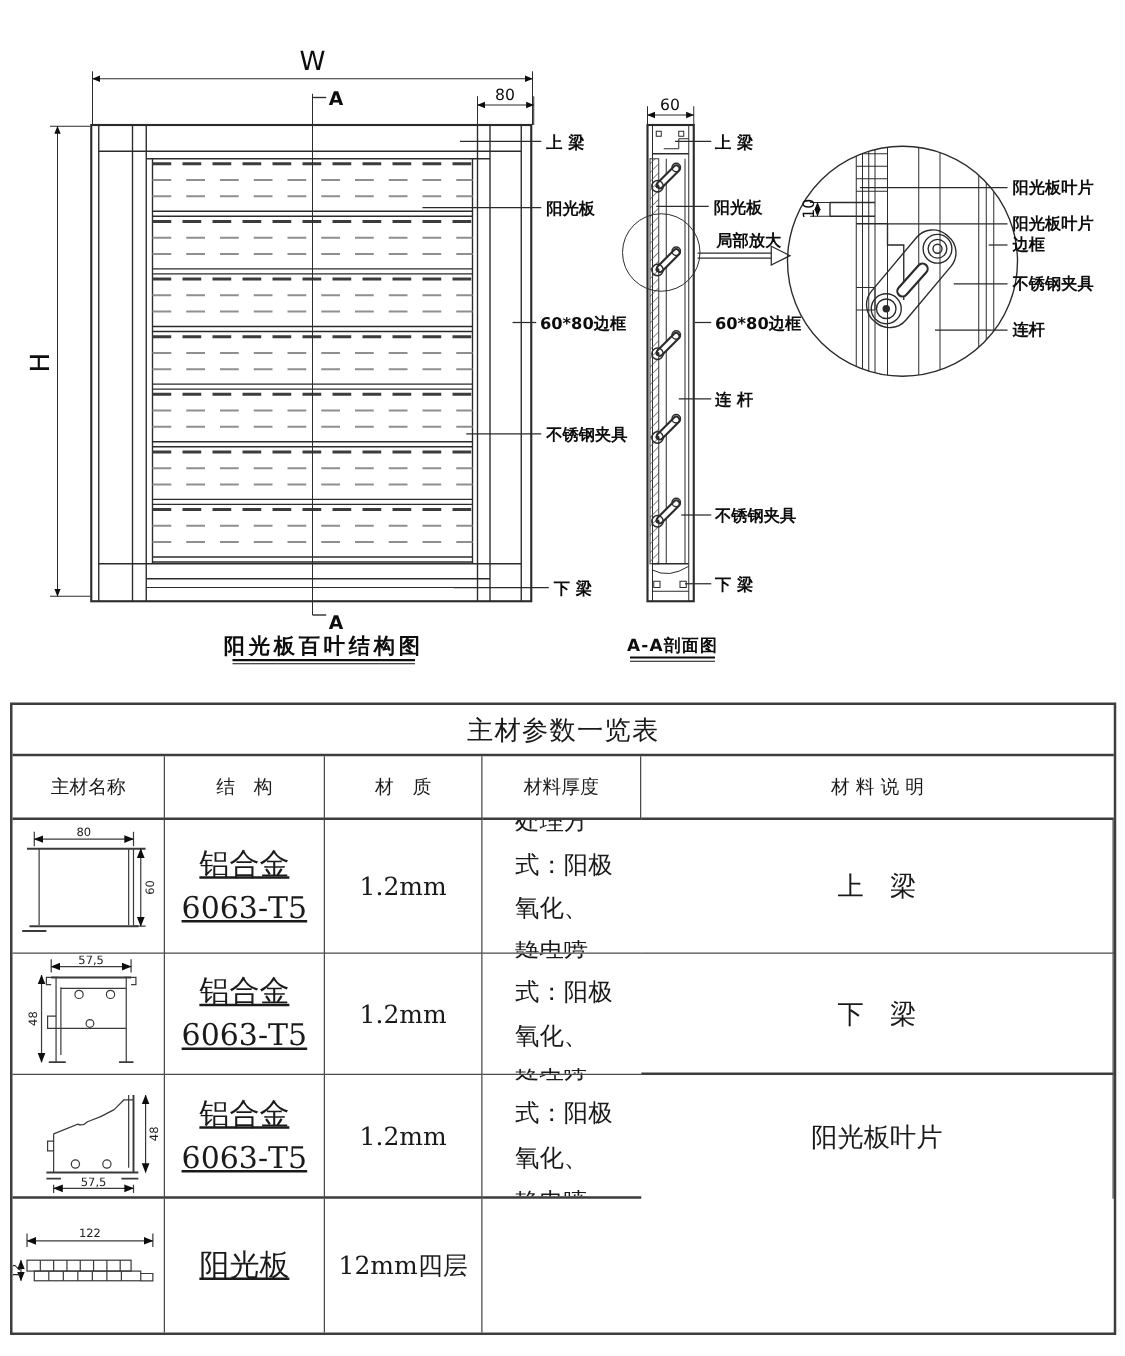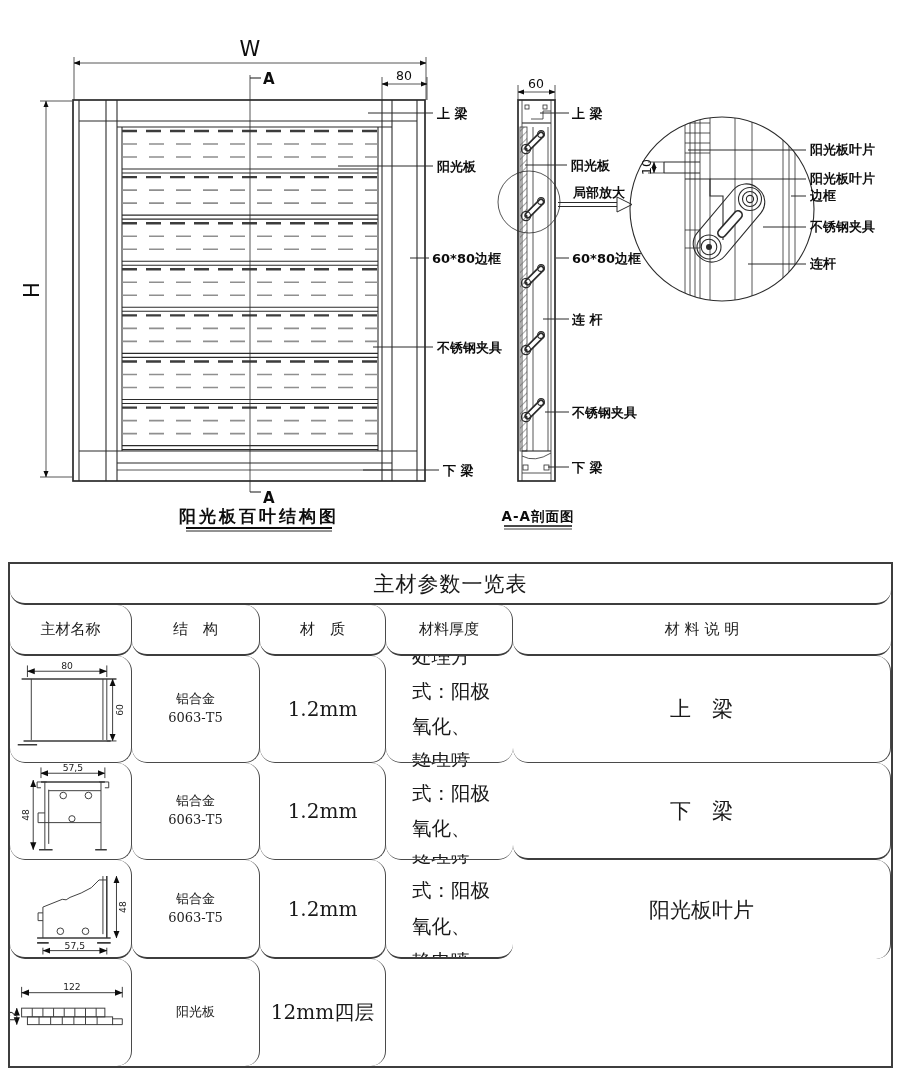--- a/index.html
+++ b/index.html
@@ -16,28 +16,28 @@
   .dim{font:12.5px "DejaVu Sans",sans-serif;fill:#0d0d0d;}
   .big{font:21px "DejaVu Sans",sans-serif;fill:#0d0d0d;}
   .amark{font:bold 15px "DejaVu Sans",sans-serif;fill:#0d0d0d;}
   .ttl{font:bold 17px "DejaVu Sans",sans-serif;fill:#0d0d0d;letter-spacing:3px;}
   .ttl2{font:bold 13.5px "DejaVu Sans",sans-serif;fill:#0d0d0d;letter-spacing:1px;}
   
   .ptable{position:absolute;left:8px;top:562px;width:885px;height:506px;border:2.5px solid #3d3d3d;
           box-sizing:border-box;display:grid;grid-template-columns:122px 128px 126px 127px 1fr;
           grid-template-rows:41px 51px 107px 97px 99px 1fr;
           font-family:"DejaVu Serif","Liberation Serif",serif;color:#1a1a1a;background:#fff;}
-  .cell{display:flex;align-items:center;justify-content:center;text-align:center;box-sizing:border-box;overflow:hidden;border-radius:15px;}
+  .cell{display:flex;align-items:center;justify-content:center;text-align:center;box-sizing:border-box;overflow:hidden;}
   .vr{border-right:1.5px solid #4a4a4a;}
   .bb1{border-bottom:1.5px solid #4a4a4a;}
   .bb2{border-bottom:2.5px solid #3d3d3d;}
   .tcap{grid-column:1 / span 5;font-size:21px;letter-spacing:1px;}
   .hcell{font-size:15px;}
   .ncell{font-size:21px;}
-  .mcell{font-size:13px;line-height:1.45;white-space:pre-line;}
+  .mcell{font-size:24px;line-height:1.45;white-space:pre-line;text-decoration:underline;}
   .kcell{font-size:20px;text-align:center;}
   .dcell{justify-content:flex-start;text-align:left;padding:0 18px 0 26px;font-size:19.5px;line-height:1.8;white-space:pre-line;}
   .pln{stroke:#3a3a3a;stroke-width:1;fill:none;}
   .plnb{stroke:#3a3a3a;stroke-width:1.6;fill:none;}
   .pdim{font:9.5px "DejaVu Sans",sans-serif;fill:#222;}
 </style>
 </head>
 <body>
 
 <div id="stage">

